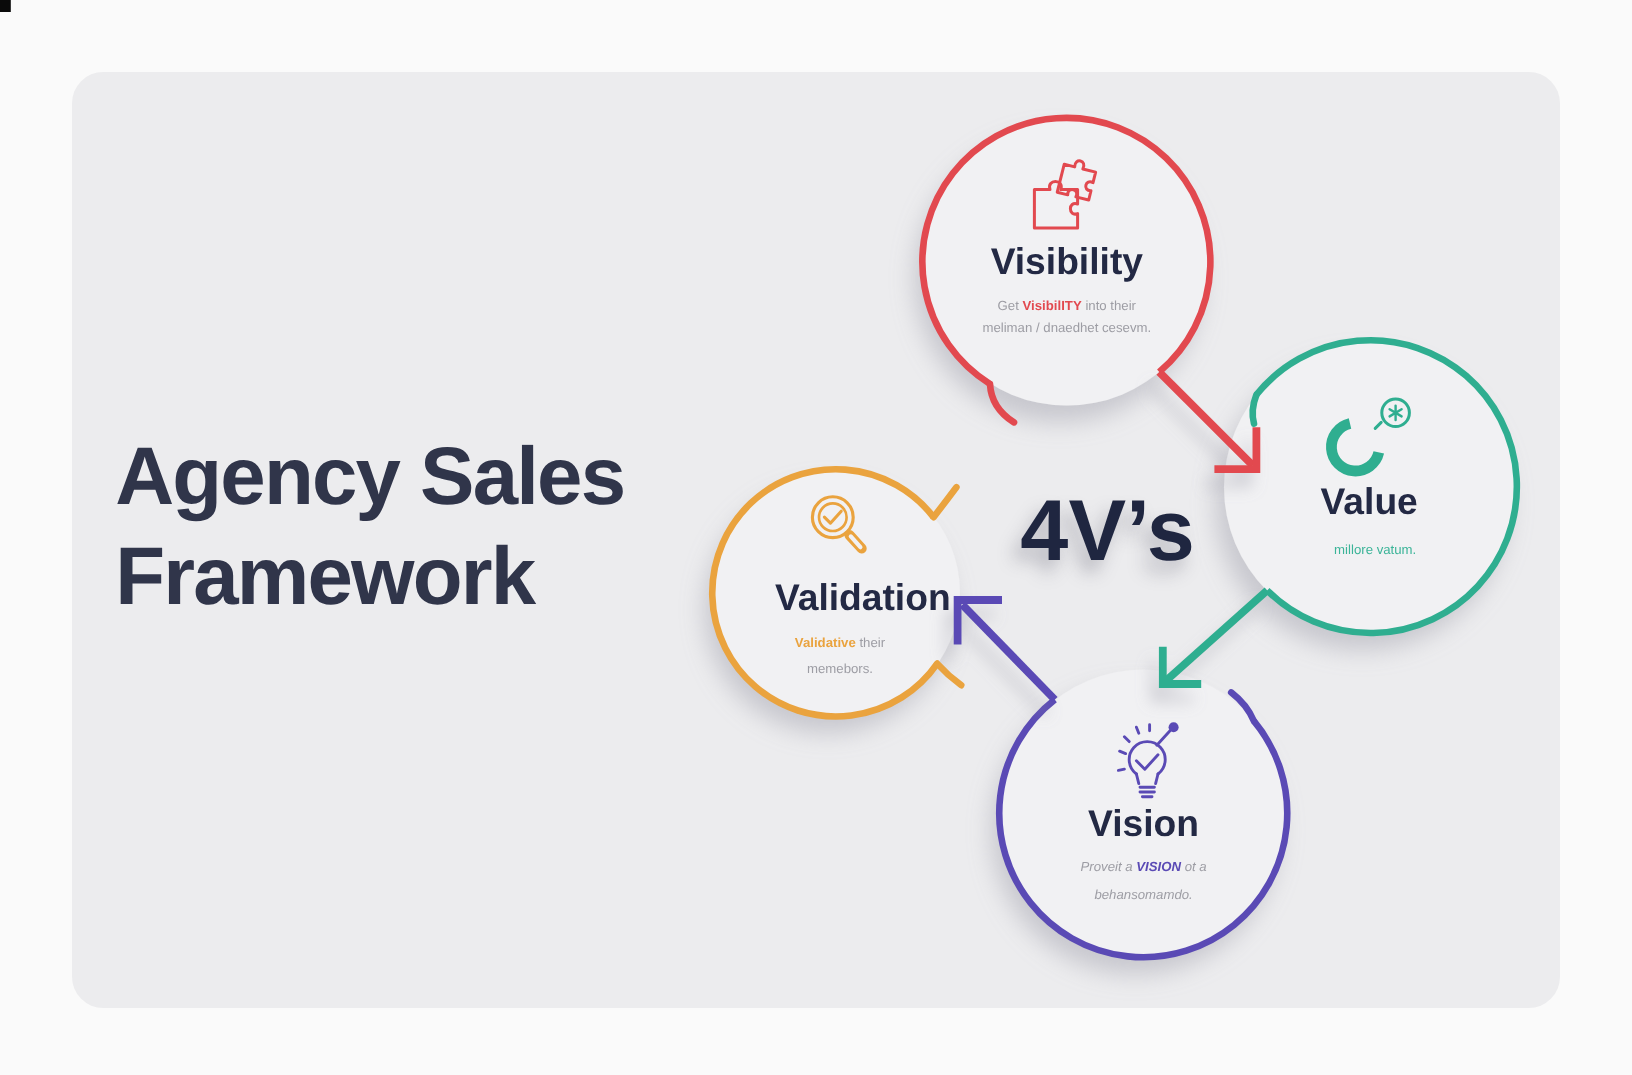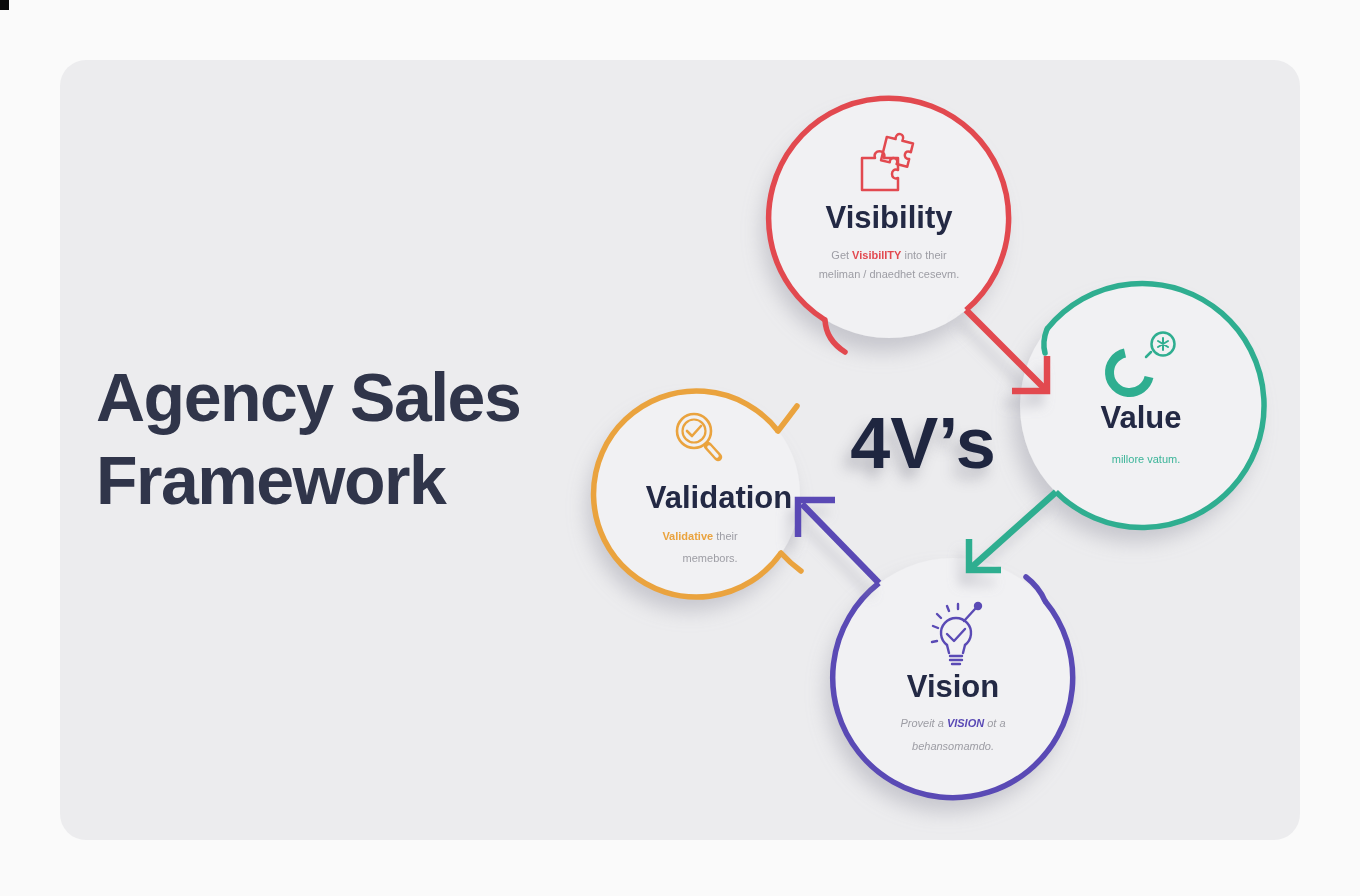--- a/index.html
+++ b/index.html
@@ -22,21 +22,21 @@
                 color:#232944; letter-spacing:0px; white-space:nowrap; }
   .node-sub { position:absolute; transform:translateX(-50%); font-size:11px; font-weight:500;
               color:#9d9da4; text-align:center; white-space:nowrap; }
   .node-sub .ln { display:block; }
 
   .t-visibility { left:889px; top:200px; }
   .s-visibility { left:889px; top:246px; line-height:19px; }
   .t-value      { left:1141px; top:400px;text-align:center; }
   .s-value      { left:1141px; top:450px; line-height:19px; }
   .t-validation { left:700px; top:480px;margin-left:19px; }
-  .s-validation { left:700px; top:525px; line-height:22px;text-align:right; }
+  .s-validation { left:700px; top:525px; line-height:22px; }
   .t-vision     { left:953px; top:669px; }
   .s-vision     { left:953px; top:712px; line-height:23px;font-style:italic; }
 
   .em { font-weight:700; }
   .em-red    { color:#e2494f; }
   .em-teal   { color:#3bb498;margin-left:10px; }
   .em-orange { color:#eaa33e; }
   .em-purple { color:#5a4ab5; }
 </style>
 </head>

